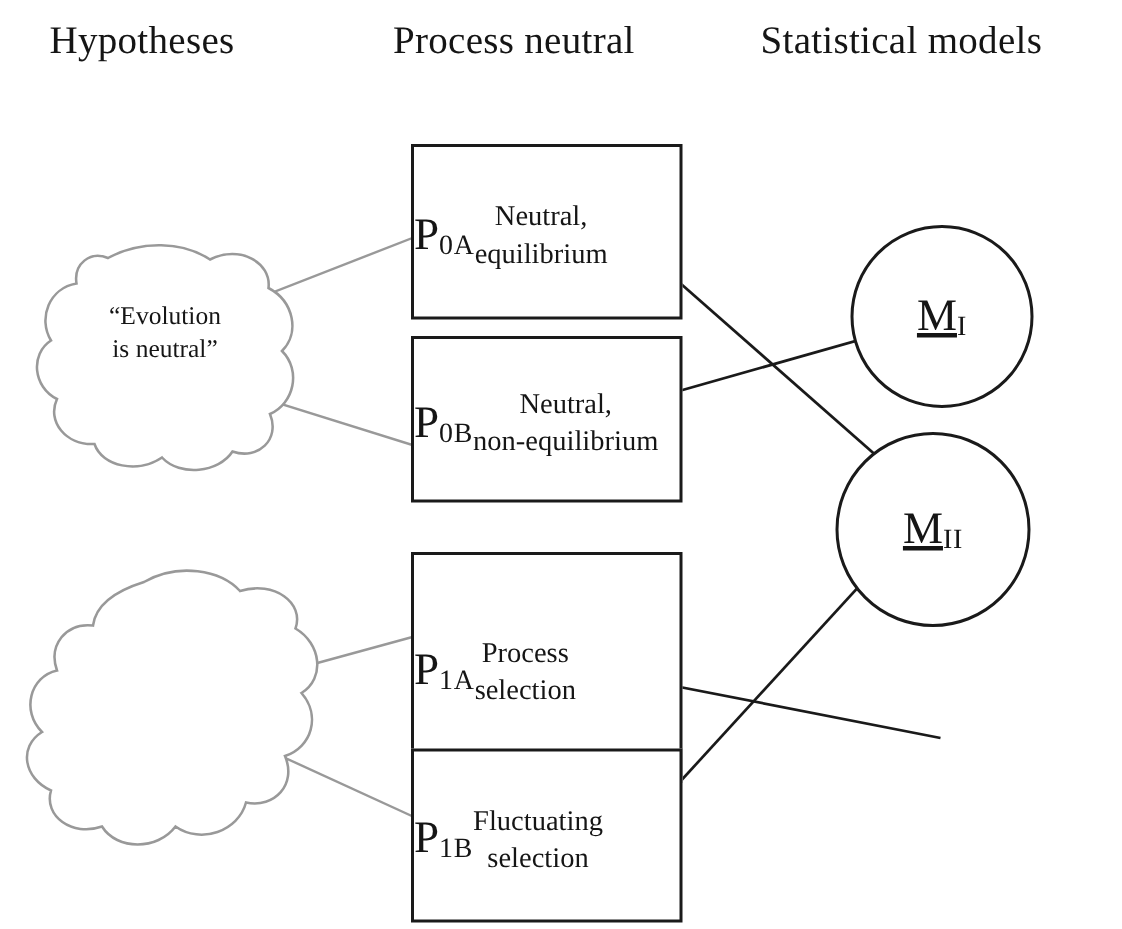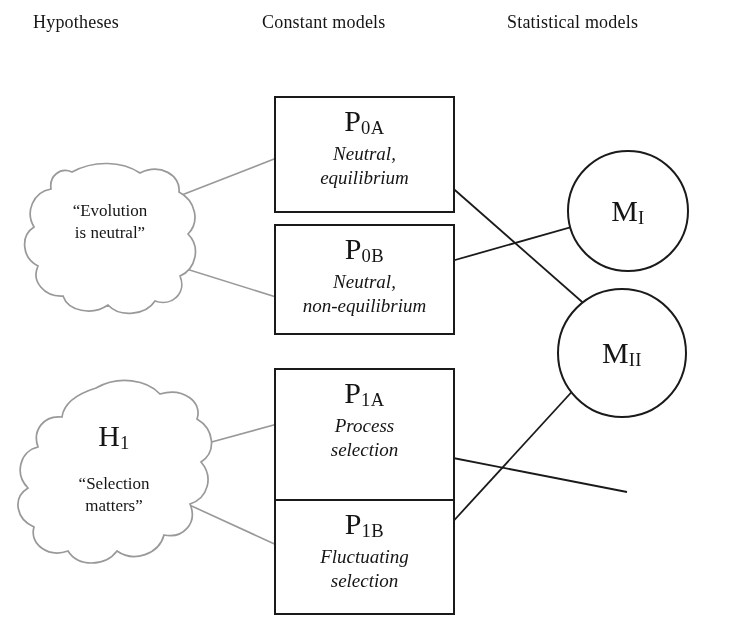--- a/index.html
+++ b/index.html
@@ -6,52 +6,52 @@
   .canvas {
     position: relative;
     width: 748px;
     height: 619px;
     background: #ffffff;
     font-family: "Liberation Serif", "DejaVu Serif", serif;
     color: #151515;
     overflow: hidden;
   }
   .diagram-svg { position: absolute; left: 0; top: 0; width: 748px; height: 619px; }
-  .col-header { position: absolute; top: 12px; font-size: 18px; letter-spacing: 0.2px; }
+  .col-header { position: absolute; top: 12px; font-size: 26px; letter-spacing: 0.2px; }
   .pbox {
     position: absolute;
     left: 274px;
     width: 181px;
     border: 2px solid #1a1a1a;
     background: #ffffff;
     box-sizing: border-box;
     display: flex;
-    flex-direction: column;
+    flex-direction: row;
     align-items: center;
     padding-top: 5px;
     text-align: center;
   }
   .node-symbol { font-size: 30px; line-height: 1.2; }
   .subscript { font-size: 0.62em; vertical-align: -0.18em; letter-spacing: 0.5px; }
   .node-desc {
-    font-style: italic;
     font-size: 19px;
     line-height: 1.3;
     white-space: pre-line;
     margin-top: 2px;
   }
   .circle {
     position: absolute;
     border: 2px solid #1a1a1a;
     border-radius: 50%;
     background: #ffffff;
     box-sizing: border-box;
     display: flex;
     align-items: center;
     justify-content: center;
+    text-decoration: underline;
   }
   .blob-label { position: absolute; text-align: center; }
   .blob-quote {
     font-size: 17px;
     line-height: 1.32;
     white-space: pre-line;
     margin-top: 18px;
   }
 </style>
 </head>
@@ -79,33 +79,28 @@
              C 49,176 60,167 72,172 Z"></path>
     <path fill="#ffffff" stroke="#999999" stroke-width="1.7" d="M 96,388 C 119,375 147,380 160,394 C 183,387 203,402 197,419
              C 214,429 217,452 201,462 C 214,477 208,498 190,504
              C 198,523 183,539 164,535 C 159,554 134,563 117,551
              C 105,567 78,567 68,551 C 48,558 29,544 34,527
              C 16,519 12,498 28,488 C 14,474 20,451 38,447
              C 32,430 44,415 62,417 C 64,402 80,393 96,388 Z"></path>
   </svg>
 
   <span class="col-header" style="left:33px;">Hypotheses</span>
-  <span class="col-header" style="left:262px;">Constant models</span>
+  <span class="col-header" style="left:262px;">Process neutral</span>
   <span class="col-header" style="left:507px;">Statistical models</span>
 
   <div class="blob-label" style="left:40px; top:182px; width:140px;">
     <div class="blob-quote">“Evolution
 is neutral”</div>
   </div>
 
-  <div class="blob-label" style="left:38px; top:418px; width:152px;">
-    <div class="node-symbol"><span>H</span><span class="subscript">1</span></div>
-    <div class="blob-quote">“Selection
-matters”</div>
-  </div>
 
   <div class="pbox" style="top:96px; height:117px;">
     <div class="node-symbol"><span>P</span><span class="subscript">0A</span></div>
     <div class="node-desc">Neutral,
 equilibrium</div>
   </div>
 
   <div class="pbox" style="top:224px; height:111px;">
     <div class="node-symbol"><span>P</span><span class="subscript">0B</span></div>
     <div class="node-desc">Neutral,

